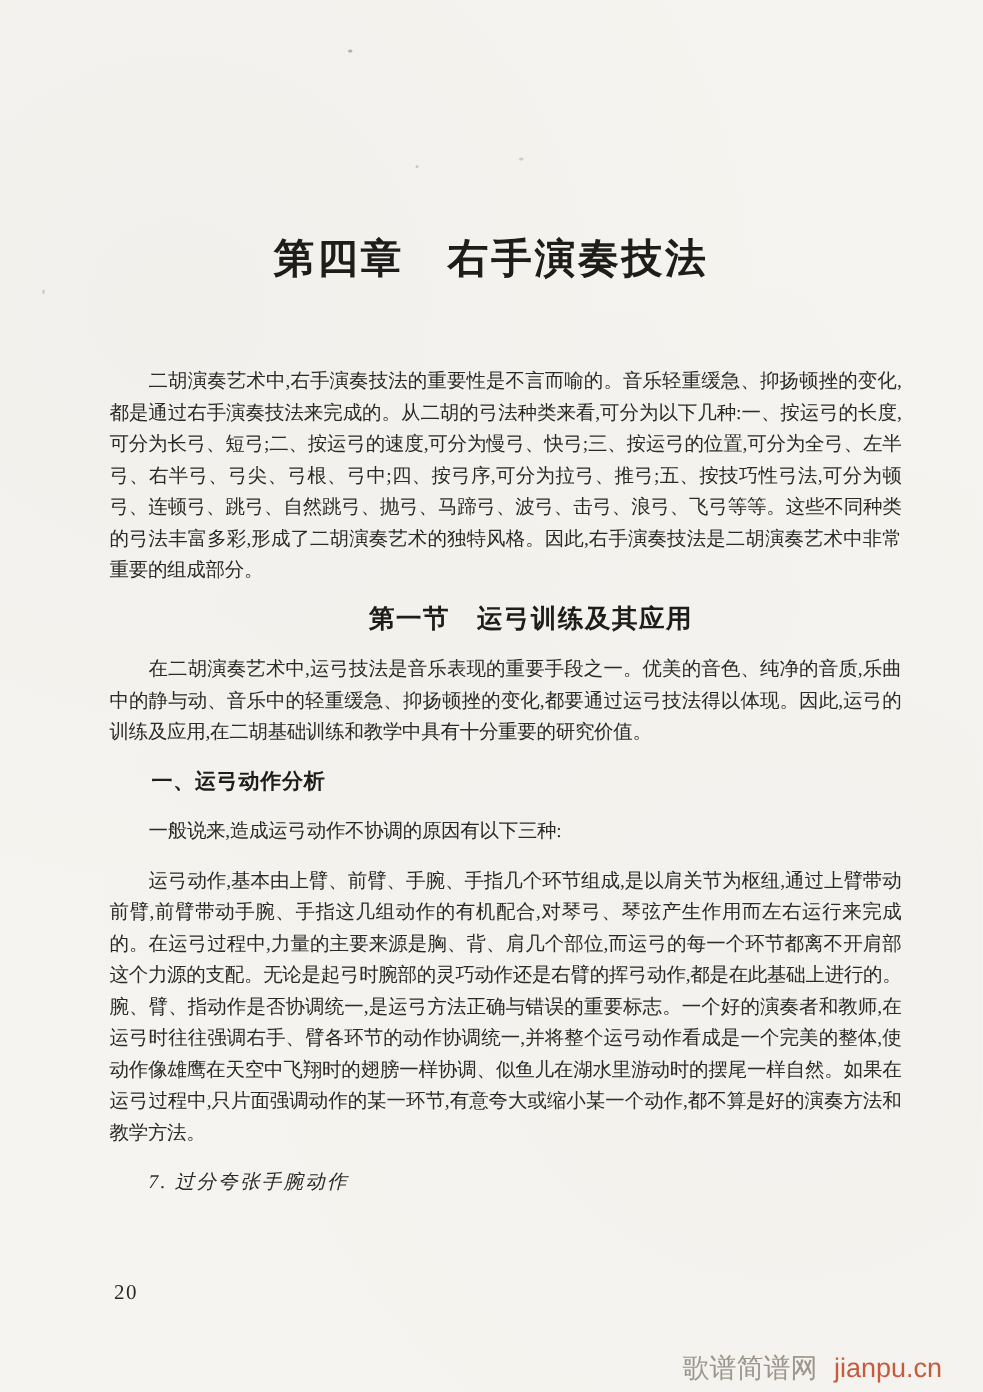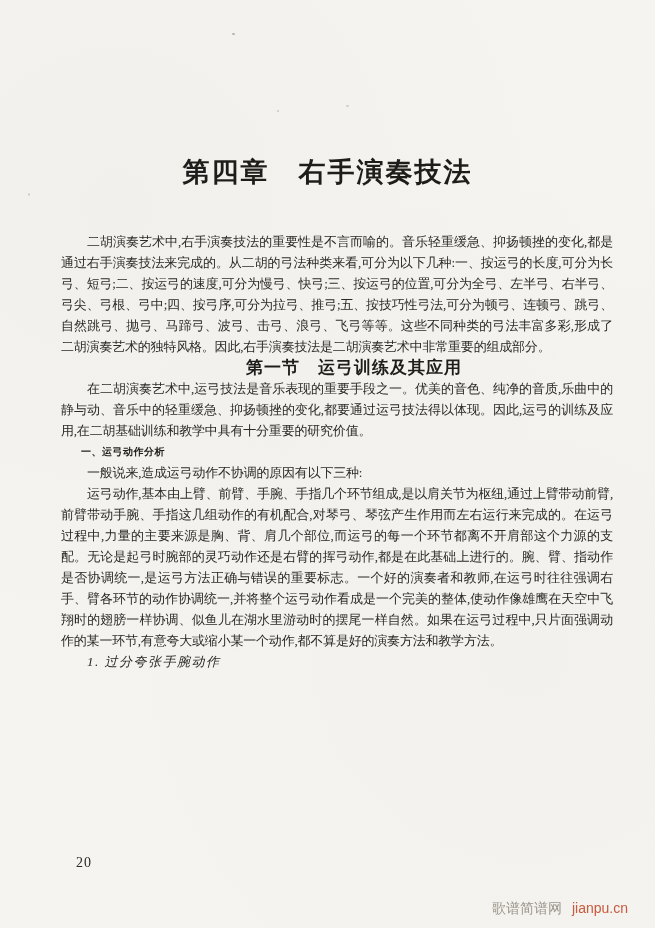--- a/index.html
+++ b/index.html
@@ -20,47 +20,47 @@
     position:absolute;top:136px;left:0;right:0;
     text-align:center;
     font-size:27px;font-weight:bold;letter-spacing:2px;
     color:#1e1d1b;
   }
   .content{
     position:absolute;top:231px;left:61px;width:552px;
     font-size:13px;line-height:21px;letter-spacing:-0.2px;
     text-align:justify;
   }
-  .content p{margin:0;text-indent:2em;}
+  .content p{margin:12px;text-indent:2em;}
   .section-heading{
     text-align:center;text-indent:0;
     font-family:"Liberation Sans","DejaVu Sans",sans-serif;
     font-weight:bold;font-size:17px;letter-spacing:1px;
     margin:10px 0 13px 0;
     color:#1e1d1b;
   }
   .subsection-heading{
     font-family:"Liberation Sans","DejaVu Sans",sans-serif;
-    font-weight:bold;font-size:10px;letter-spacing:0.5px;
+    font-weight:bold;font-size:14px;letter-spacing:0.5px;
     margin:11px 0 7px 0;
     text-indent:2em;
     color:#1e1d1b;
   }
   .cause-heading{
     font-style:italic;
     letter-spacing:1.5px;
   }
   .page-number{
     position:absolute;left:76px;top:855px;
     font-size:14px;letter-spacing:1px;
   }
   .watermark{
     position:absolute;top:900px;right:27px;
     font-family:"Liberation Sans","DejaVu Sans",sans-serif;
-    font-size:14px;white-space:nowrap;
+    font-size:18px;white-space:nowrap;
   }
   .watermark .site-name{color:#9b958b;}
   .watermark .site-url{color:#c85a3e;margin-left:6px;}
   .speck{position:absolute;background:rgba(60,55,50,0.35);border-radius:50%;}
   .speck.s1{left:232px;top:33px;width:3px;height:2px;}
   .speck.s2{left:277px;top:110px;width:2px;height:2px;background:rgba(60,55,50,0.22);}
   .speck.s3{left:346px;top:105px;width:3px;height:2px;background:rgba(60,55,50,0.2);}
   .speck.s4{left:28px;top:193px;width:2px;height:3px;background:rgba(60,55,50,0.18);}
 </style>
 </head>
@@ -82,21 +82,21 @@
     <p class="section-heading">第一节　运弓训练及其应用</p>
 
     <p>在二胡演奏艺术中,运弓技法是音乐表现的重要手段之一。优美的音色、纯净的音质,乐曲中的静与动、音乐中的轻重缓急、抑扬顿挫的变化,都要通过运弓技法得以体现。因此,运弓的训练及应用,在二胡基础训练和教学中具有十分重要的研究价值。</p>
 
     <p class="subsection-heading">一、运弓动作分析</p>
 
     <p>一般说来,造成运弓动作不协调的原因有以下三种:</p>
 
     <p>运弓动作,基本由上臂、前臂、手腕、手指几个环节组成,是以肩关节为枢纽,通过上臂带动前臂,前臂带动手腕、手指这几组动作的有机配合,对琴弓、琴弦产生作用而左右运行来完成的。在运弓过程中,力量的主要来源是胸、背、肩几个部位,而运弓的每一个环节都离不开肩部这个力源的支配。无论是起弓时腕部的灵巧动作还是右臂的挥弓动作,都是在此基础上进行的。腕、臂、指动作是否协调统一,是运弓方法正确与错误的重要标志。一个好的演奏者和教师,在运弓时往往强调右手、臂各环节的动作协调统一,并将整个运弓动作看成是一个完美的整体,使动作像雄鹰在天空中飞翔时的翅膀一样协调、似鱼儿在湖水里游动时的摆尾一样自然。如果在运弓过程中,只片面强调动作的某一环节,有意夸大或缩小某一个动作,都不算是好的演奏方法和教学方法。</p>
 
-    <p class="cause-heading">1. 过分夸张手腕动作</p>
+    <p class="cause-heading">7. 过分夸张手腕动作</p>
 
 
 
   </div>
 
   <div class="page-number">20</div>
 
   <div class="watermark">
     <span class="site-name">歌谱简谱网</span>
     <span class="site-url">jianpu.cn</span>

